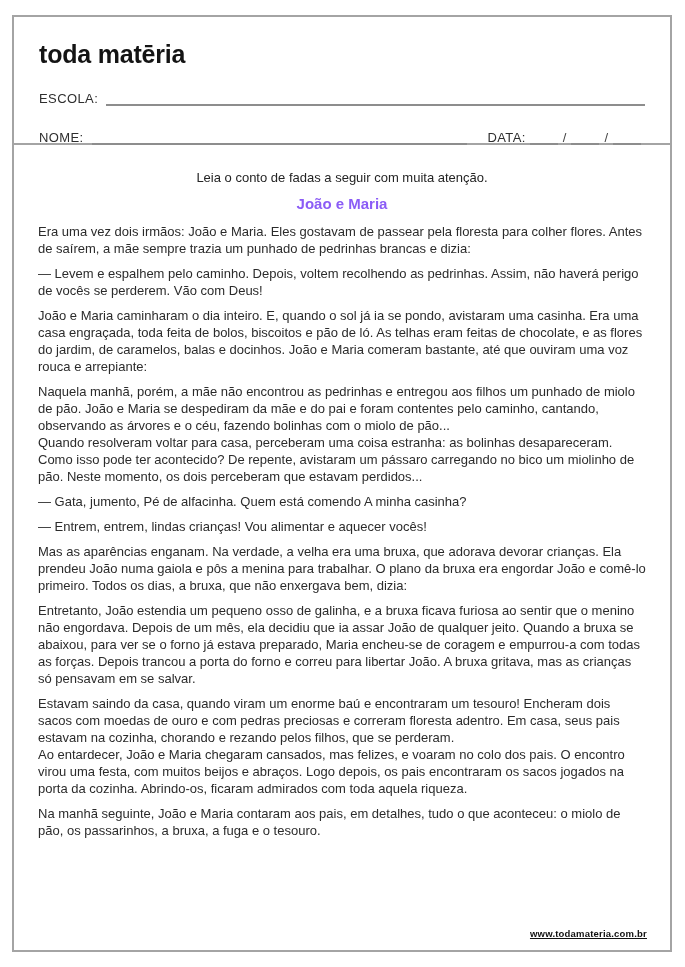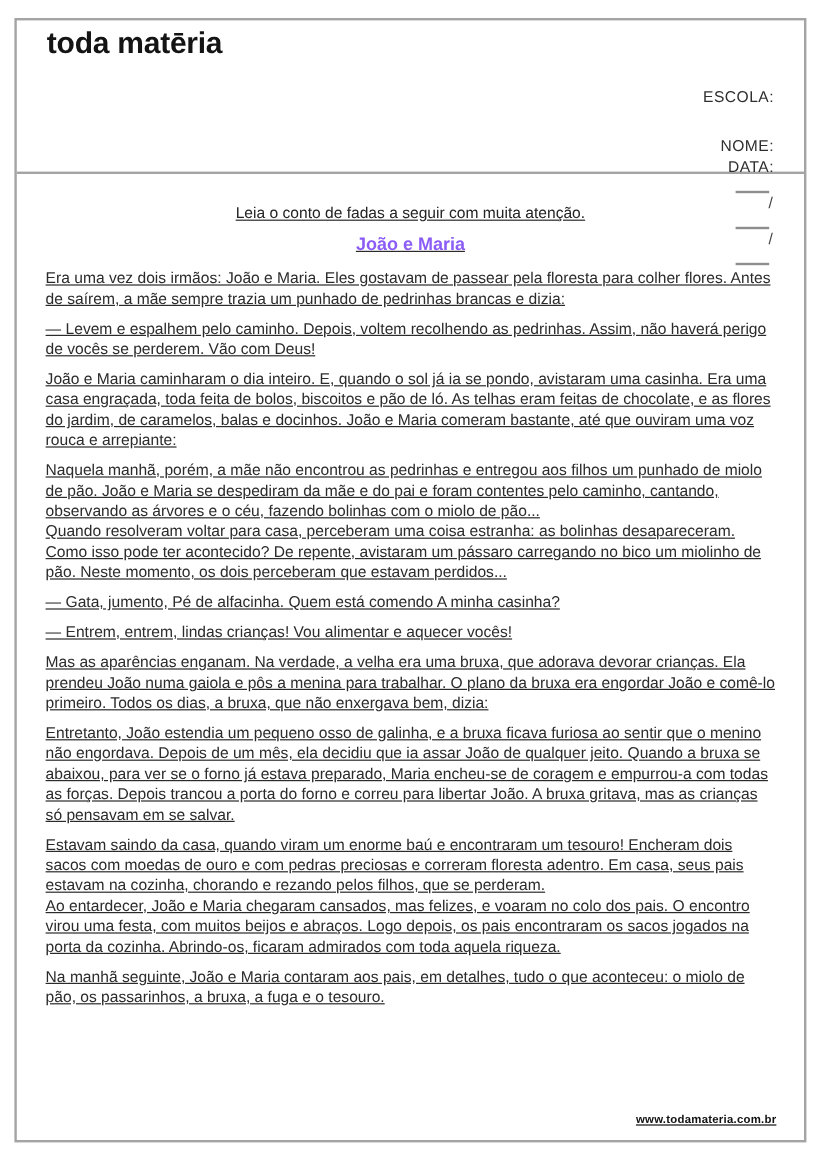--- a/index.html
+++ b/index.html
@@ -7,33 +7,33 @@
     width:685px;height:967px;background:#ffffff;position:relative;
     font-family:"Liberation Sans","DejaVu Sans",sans-serif;color:#2b2b2b;
     -webkit-font-smoothing:antialiased;
   }
   .sheet{
     position:absolute;left:12px;top:15px;width:660px;height:937px;
     box-sizing:border-box;border:2px solid #a4a4a4;background:#fff;
   }
   .header{
     box-sizing:border-box;height:128px;border-bottom:2px solid #a4a4a4;
-    padding:5px 25px 0 25px;
+    padding:23px 25px 0 25px;
   }
   .logo{
     font-size:25px;font-weight:700;color:#141414;letter-spacing:-0.2px;line-height:28px;
   }
-  .row{display:flex;align-items:flex-end;margin-top:23px;flex-direction:column;}
+  .row{display:flex;align-items:flex-end;margin-top:23px;}
   .row.nome{margin-top:24px;}
   .flabel{font-size:13px;color:#2e2e2e;letter-spacing:0.4px;line-height:15px;white-space:nowrap;}
   .write-line{flex:1;border-bottom:2px solid #8d8d8d;height:13px;margin-left:8px;}
   .date-label{margin-left:20px;}
   .date-blank{width:28px;border-bottom:2px solid #8d8d8d;height:13px;display:inline-block;margin:0 4px;}
   .slash{font-size:13px;color:#444;line-height:15px;margin:0 1px;}
-  .main{padding:24px 24px 0 24px;text-decoration:underline;}
+  .main{padding:24px 24px 0 24px;}
   .instruction{text-align:center;font-size:13px;line-height:18px;margin:0 0 7px 0;color:#242424;}
   .title{text-align:center;font-size:15px;font-weight:700;line-height:20px;margin:0 0 9px 0;color:#8b5cf6;}
   .para{font-size:13px;line-height:17px;margin:8px 0 6px 0;white-space:pre-line;color:#2b2b2b;}
   .site{position:absolute;right:23px;bottom:11px;font-size:9.5px;font-weight:700;color:#111;letter-spacing:0.2px;text-decoration:underline;}
 </style>
 </head>
 <body>
 
 <div class="sheet">
 

